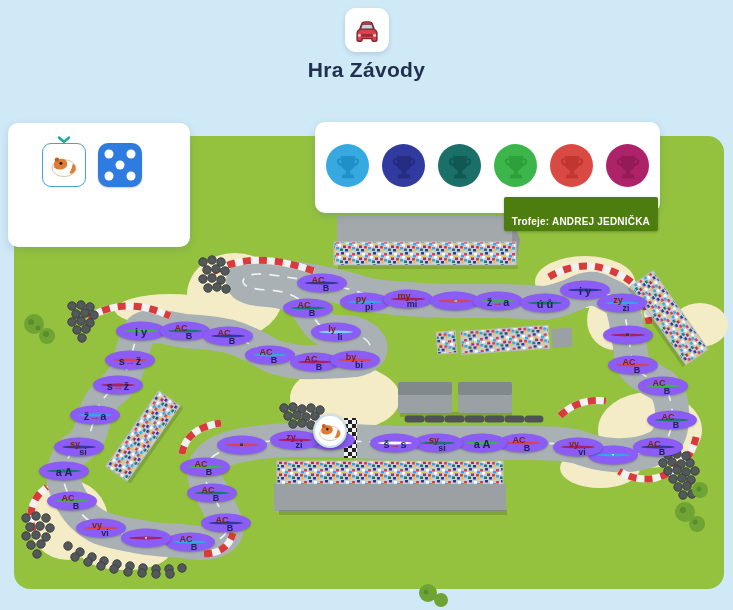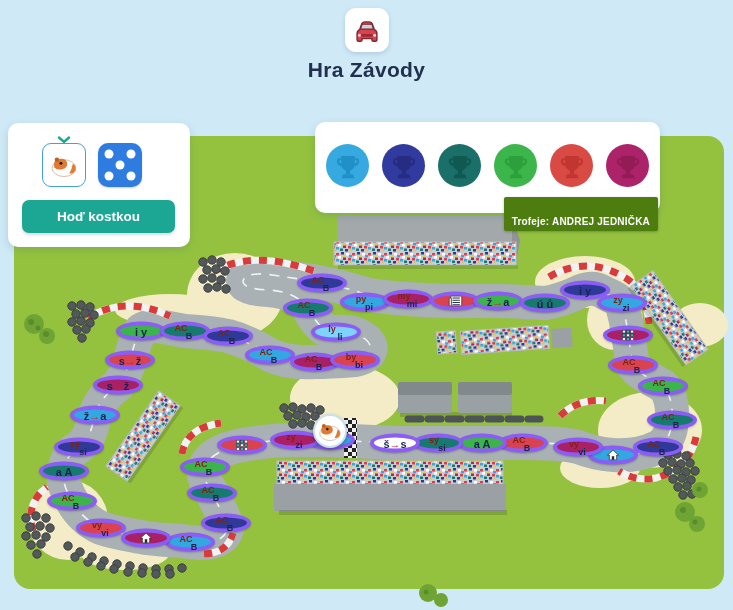--- a/index.html
+++ b/index.html
@@ -13,21 +13,21 @@
   .page-title { position:absolute; top:58px; left:0; width:733px; text-align:center;
     font-size:21px; font-weight:bold; color:#22304f; letter-spacing:.3px; z-index:30; }
 
   
   .board { position:absolute; left:14px; top:136px; width:710px; height:453px;
     background:#94c23f; border-radius:16px; z-index:1; }
   .board-art { position:absolute; left:0; top:0; width:733px; height:610px; z-index:2; pointer-events:none; }
 
   
   .spaces { position:absolute; left:0; top:0; width:733px; height:610px; z-index:5; }
-  .space { position:absolute; width:50px; height:19px; border:4px solid #8b5cf6; border-radius:50%;
+  .space { position:absolute; width:50px; height:19px; border:8px solid #8b5cf6; border-radius:50%;
     transform:translate(-50%,-50%); display:flex; flex-direction:column; align-items:center;
     justify-content:center; box-shadow:0 1px 2px rgba(0,0,0,.25); line-height:8px; }
   .space .sl1 { font-size:9px; font-weight:bold; color:#7e2310; transform:translateX(-4px); }
   .space .sl2 { font-size:9px; font-weight:bold; color:#1b2450; transform:translateX(4px); }
   .space .sline { font-size:11px; font-weight:bold; color:#1b2450; white-space:nowrap; }
   .space .sline .arr { color:#c4262b; }
 
   .token { position:absolute; left:313px; top:414px; width:34px; height:34px; background:#fff;
     border:2px solid #c9e0ef; border-radius:50%; z-index:8; display:flex; align-items:center;
     justify-content:center; box-shadow:0 2px 4px rgba(0,0,0,.3); }
@@ -513,21 +513,20 @@
       </svg>
     </div>
     <div class="dice" id="dice">
         <div class="pip" style="left: 11px; top: 11px;"></div>
         <div class="pip" style="left: 33px; top: 11px;"></div>
         <div class="pip" style="left: 22px; top: 22px;"></div>
         <div class="pip" style="left: 11px; top: 33px;"></div>
         <div class="pip" style="left: 33px; top: 33px;"></div>
       </div>
   </div>
-  <button class="roll-btn">Hoď kostkou</button>
 </div>
 
 <div class="panel trophy-panel" id="trophies">
     <div class="trophy" style="background: rgb(54, 169, 225);">
       <svg viewBox="0 0 24 24" style="fill:#2290c8">
         <use href="#trophy"></use>
       </svg>
     </div>
     <div class="trophy" style="background: rgb(49, 58, 158);">
       <svg viewBox="0 0 24 24" style="fill:#252c82">

